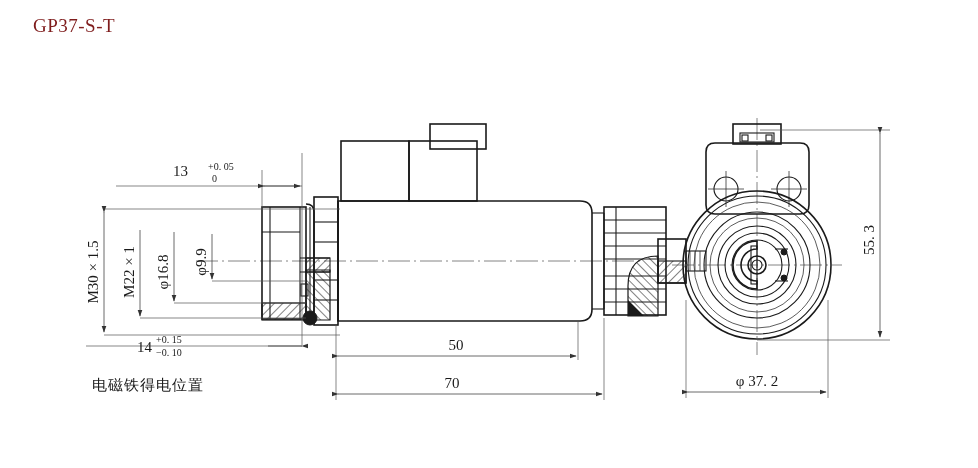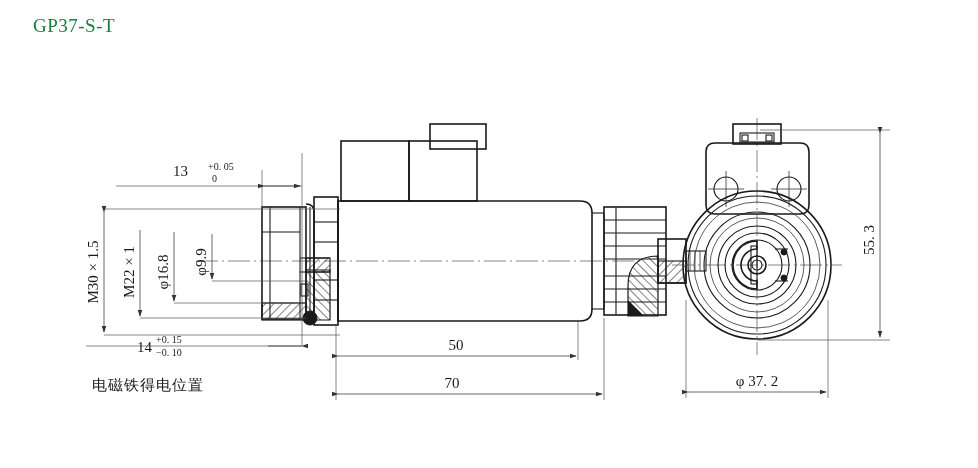--- a/index.html
+++ b/index.html
@@ -22,21 +22,21 @@
     width: 978px;
     height: 468px;
   }
   #page-title {
     position: absolute;
     left: 33px;
     top: 15px;
     font-family: "Liberation Serif", "DejaVu Serif", serif;
     font-size: 19px;
     letter-spacing: 0.5px;
-    color: #15803d;
+    color: #7f1d1d;
     white-space: nowrap;
   }
   svg#cad {
     position: absolute;
     left: 0;
     top: 0;
     display: block;
   }
   .dim-text {
     font-family: "Liberation Serif", "DejaVu Serif", serif;

